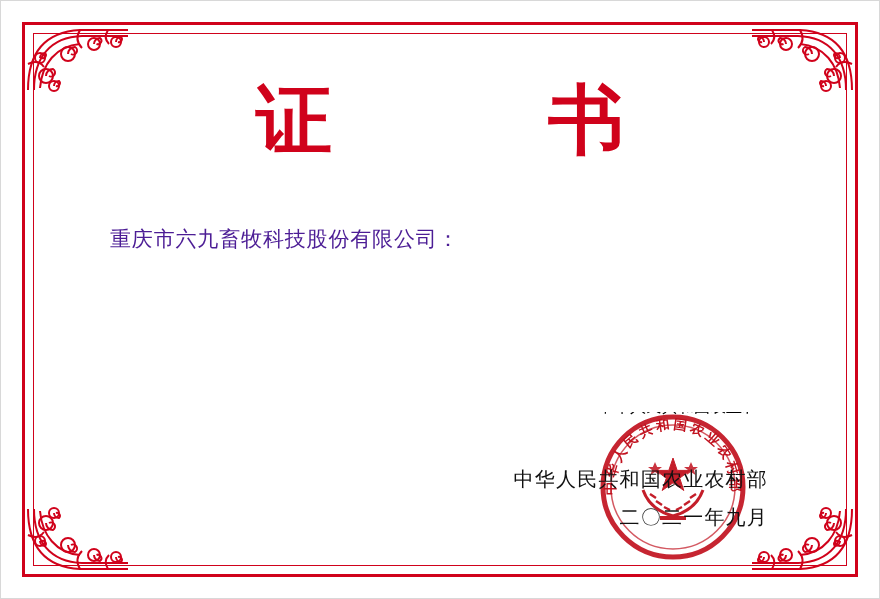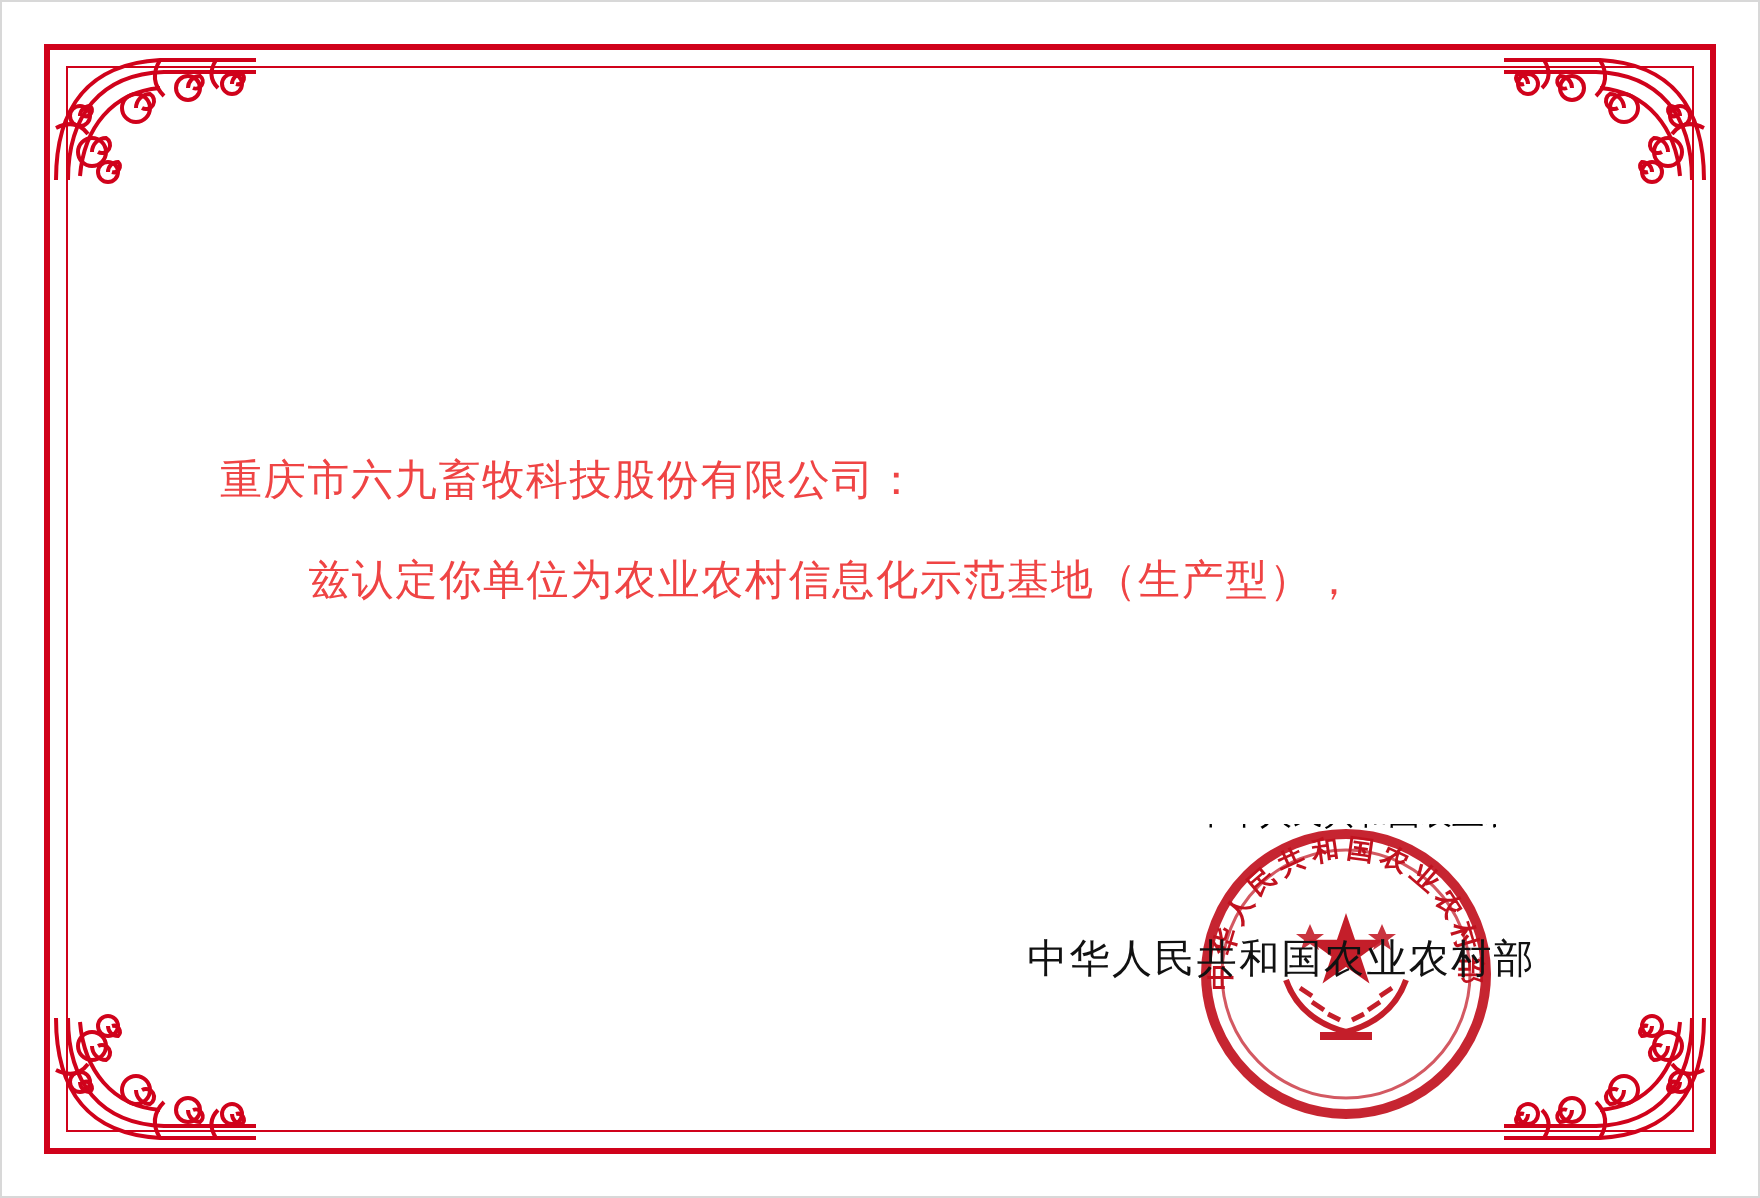--- a/index.html
+++ b/index.html
@@ -75,22 +75,22 @@
     line-height: 1.1;
     text-indent: 0.28em;
   }
 
   
   .body-block {
     position: absolute;
     left: 110px;
     top: 218px;
     width: 660px;
-    color: #ef4444;
-    font-family: Liberation Sans, sans-serif;
+    color: #4c1d95;
+    font-family: Liberation Mono, monospace;
     font-size: 21px;
     line-height: 46px;
     letter-spacing: 0.04em;
   }
   .salutation { }
   .para {
     text-indent: 2.1em;
     margin-top: 4px;
   }
   .para2 { text-indent: 0; }
@@ -229,24 +229,24 @@
         <path d="M16 34 a5 5 0 0 1 5 -5 a3 3 0 0 1 -3 5"></path>
         <circle cx="30" cy="62" r="5"></circle>
         <path d="M30 62 a5 5 0 0 1 5 -5 a3 3 0 0 1 -3 5"></path>
         <path d="M56 6 q-6 10 2 18"></path>
         <path d="M84 6 q-5 8 1 14"></path>
         <path d="M4 40 q10 -5 16 3"></path>
       </g>
     </svg>
   </div>
 
+  <div class="title">证　　书</div>
 
   <div class="body-block">
     <div class="salutation">重庆市六九畜牧科技股份有限公司：</div>
-    <div class="para">兹认定你单位为农业农村信息化示范基地（生产型），</div>
   </div>
 
   <div class="seal">
     <svg width="150" height="150" viewBox="0 0 150 150" xmlns="http://www.w3.org/2000/svg">
       <defs>
         <path id="sealArcTop" d="M 75,75 m -58,0 a 58,58 0 1 1 116,0" fill="none"></path>
       </defs>
       <circle cx="75" cy="75" r="70" fill="none" stroke="#c1121f" stroke-width="5" opacity="0.92"></circle>
       <circle cx="75" cy="75" r="62" fill="none" stroke="#c1121f" stroke-width="1.5" opacity="0.7"></circle>
 
@@ -260,15 +260,16 @@
       </g>
       <text font-family="DejaVu Serif, serif" font-size="13.5" fill="#c1121f" font-weight="bold" letter-spacing="3">
         <textPath href="#sealArcTop" startOffset="50%" text-anchor="middle">中华人民共和国农业农村部</textPath>
       </text>
       <text class="sr-only" x="0" y="0">中华人民共和国农业农村部</text>
     </svg>
   </div>
 
   <div class="sign-block">
     <div>中华人民共和国农业农村部</div>
+    <div>二〇二一年九月</div>
   </div>
 
 </div>
 
 </body></html>

